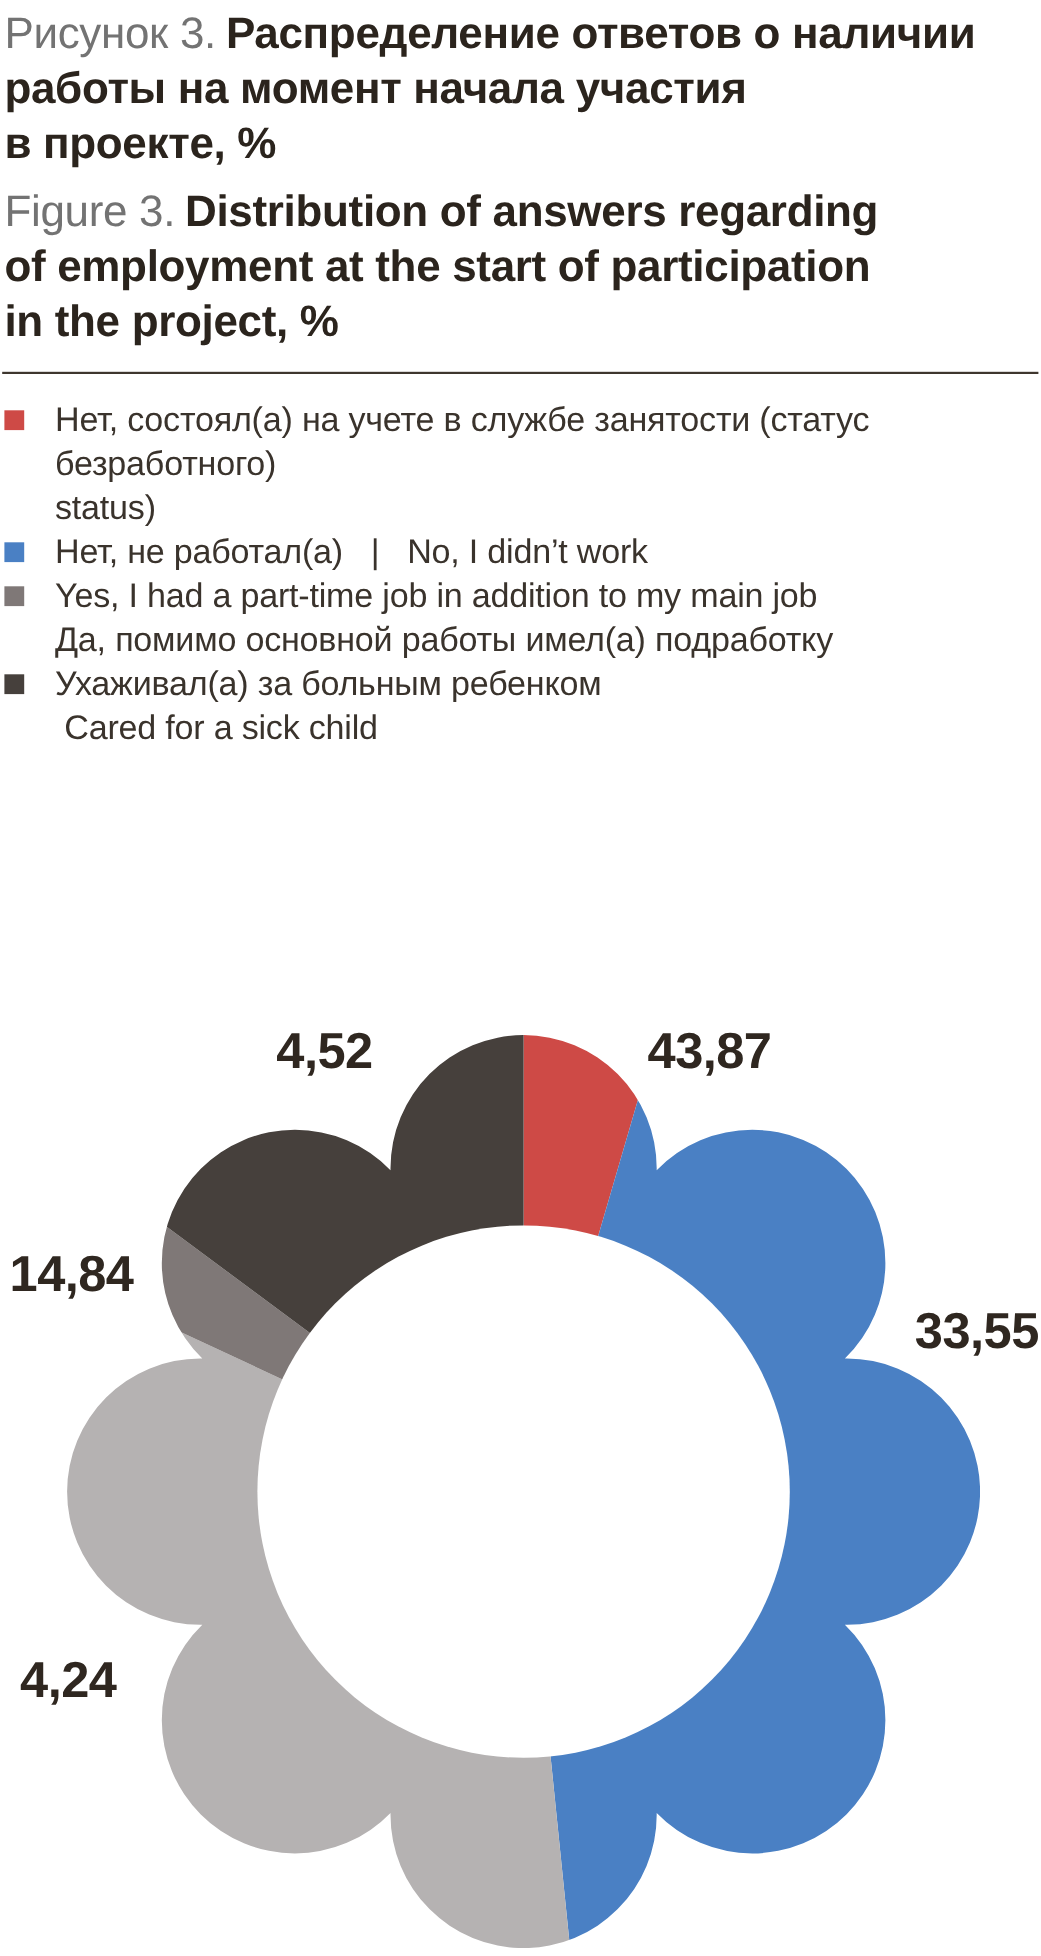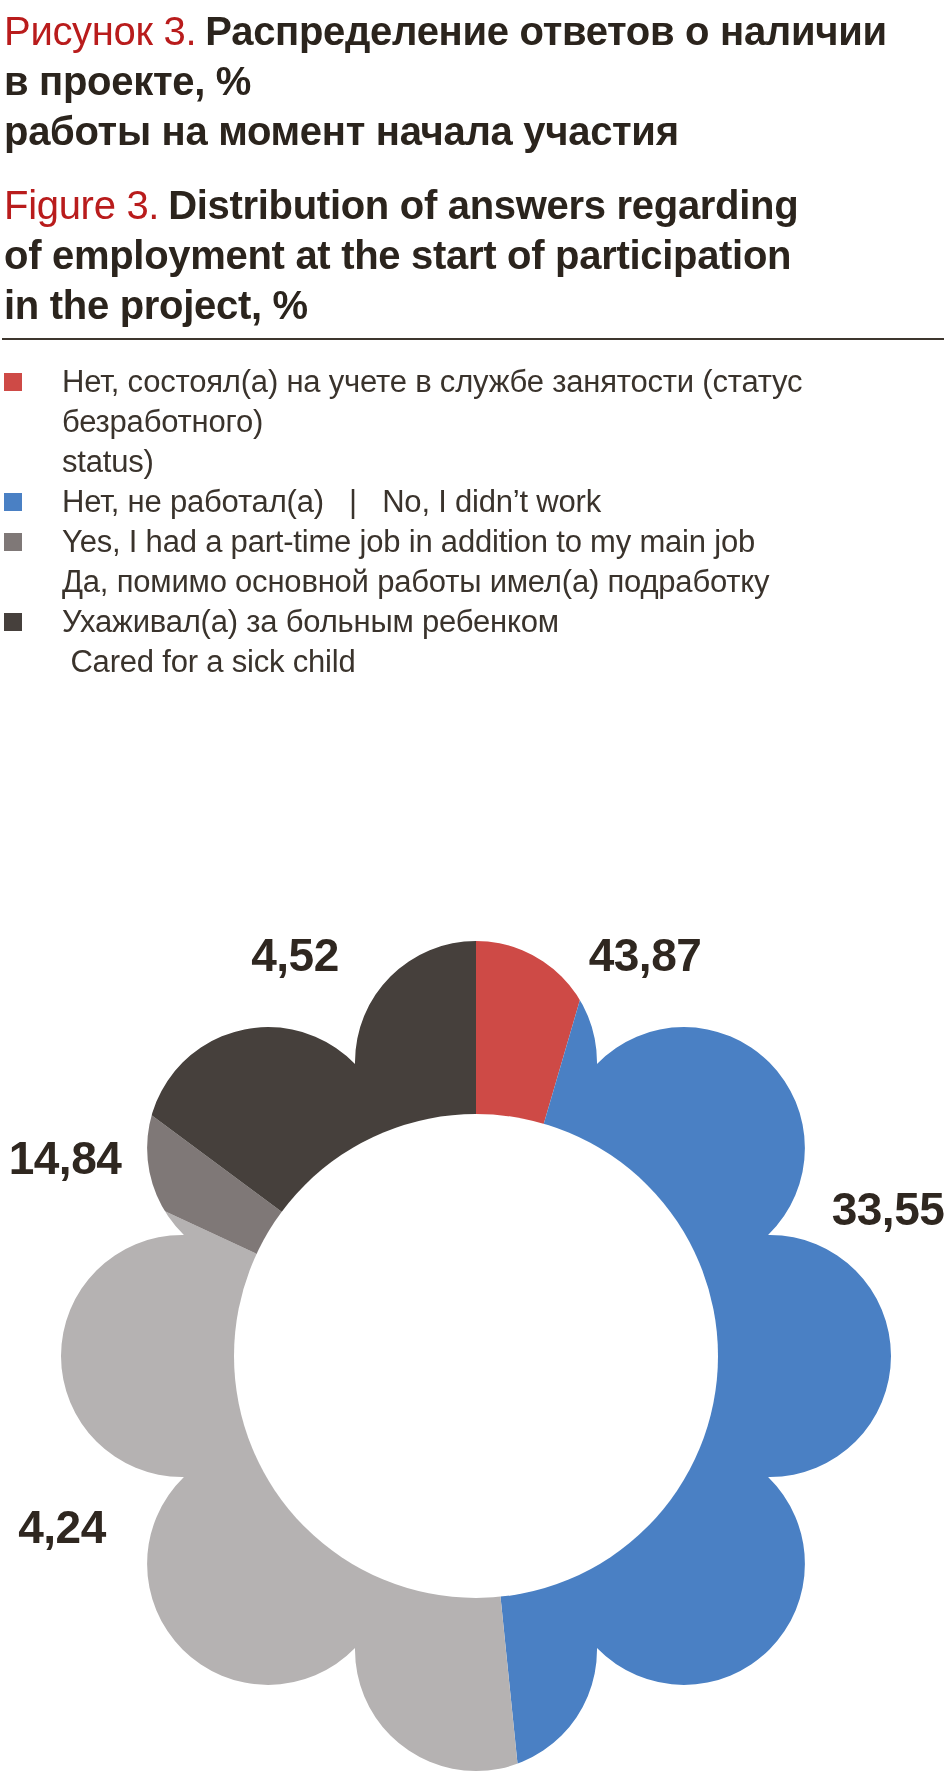--- a/index.html
+++ b/index.html
@@ -6,30 +6,30 @@
   .page{
     position:relative;width:946px;height:1778px;background:#ffffff;overflow:hidden;
     font-family:"Liberation Sans", sans-serif;color:#2d261f;
   }
   
   .title-block{position:absolute;left:4px;top:6px;width:940px;}
   .title-line{
     font-size:40px;line-height:50px;font-weight:700;color:#2b241d;
     letter-spacing:-0.3px;white-space:nowrap;
   }
-  .title-prefix{font-weight:400;color:#b91c1c;margin-right:9px;}
-  .title-en{margin-top:24px;}
+  .title-prefix{font-weight:400;color:#737373;margin-right:9px;}
+  .title-en{margin-top:11px;}
   
   .separator{
     position:absolute;left:2px;top:338px;width:942px;height:0;
     border:none;border-top:2px solid #3e362e;margin:0;
   }
   
   .legend{position:absolute;left:4px;top:362px;width:936px;}
-  .legend-item{display:flex;align-items:flex-start;gap:12px;}
+  .legend-item{display:flex;align-items:flex-start;}
   .legend-swatch{width:18px;height:18px;margin:11px 28px 0 0;flex:none;}
   .legend-lines{flex:1;}
   .legend-line{
     font-size:31px;line-height:40px;color:#3a332c;
     white-space:pre-wrap;letter-spacing:-0.2px;
   }
   
   .chart{position:absolute;left:0;top:880px;width:822px;height:898px;padding-left:13px;}
   .chart svg{position:absolute;left:0;top:0;}
   .value-label{
@@ -39,22 +39,22 @@
   }
 </style>
 </head>
 <body>
 
 <div class="page">
 
   <header class="title-block">
     <div>
       <div class="title-line"><span class="title-prefix">Рисунок 3.</span><span>Распределение ответов о наличии</span></div>
+      <div class="title-line">работы на момент начала участия</div>
       <div class="title-line">в проекте, %</div>
-      <div class="title-line">работы на момент начала участия</div>
     </div>
     <div class="title-en">
       <div class="title-line"><span class="title-prefix">Figure 3.</span><span>Distribution of answers regarding</span></div>
       <div class="title-line">of employment at the start of participation</div>
       <div class="title-line">in the project, %</div>
     </div>
   </header>
 
   <hr class="separator">
 

